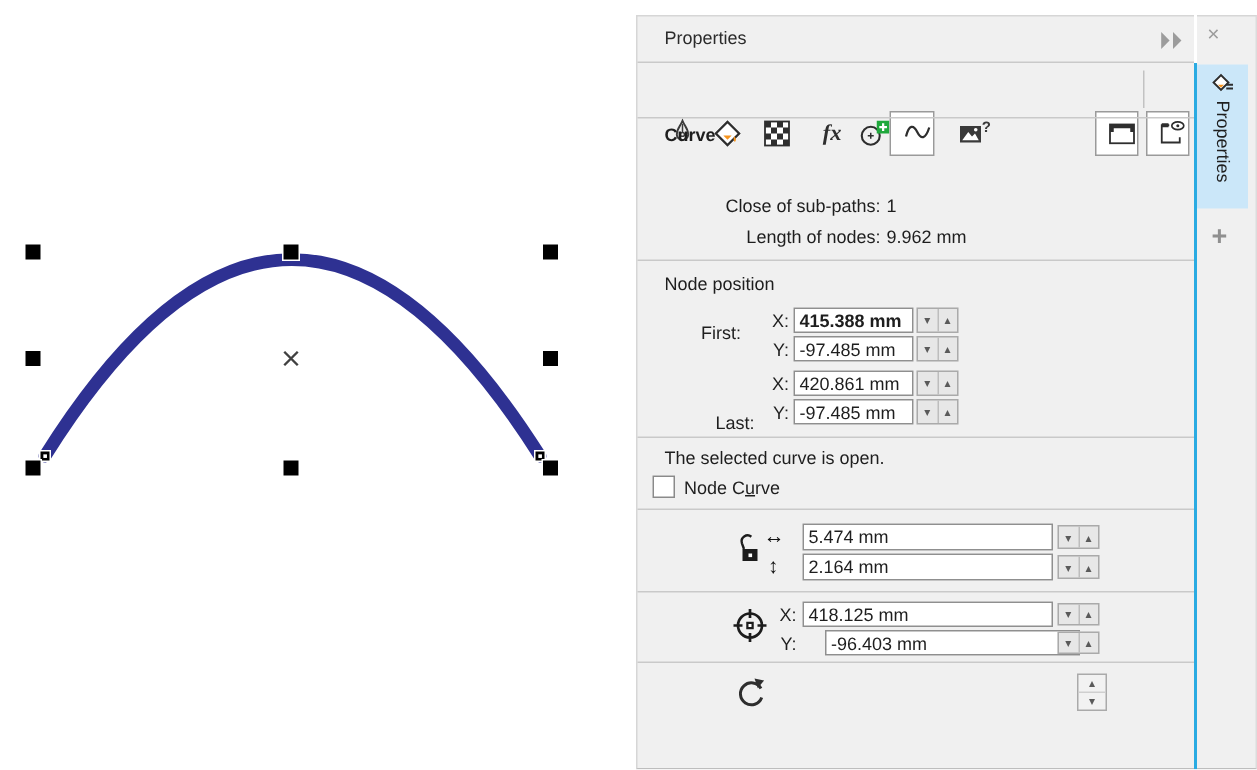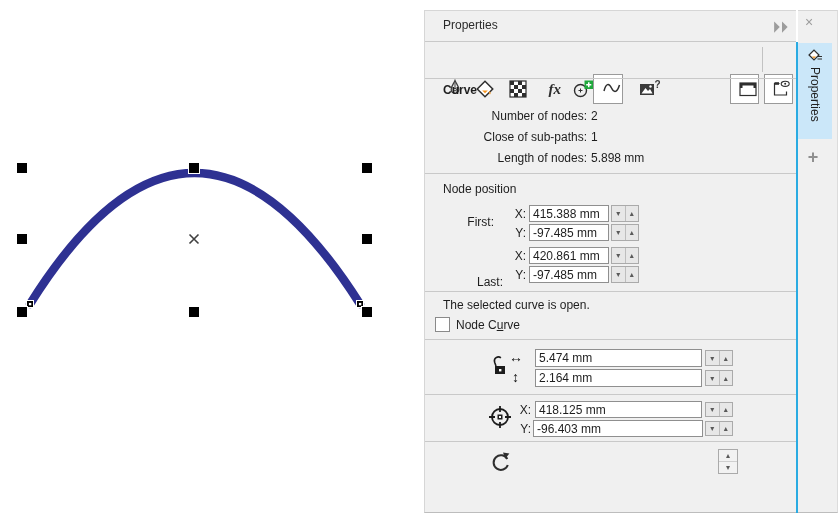--- a/index.html
+++ b/index.html
@@ -161,39 +161,35 @@
       <svg width="20" height="20" viewBox="0 0 20 20">
         <path d="M7.5 4.5 H2.5 V16 H14.5 V12.5" fill="none" stroke="#2e2e2e" stroke-width="1.2"></path>
         <path d="M2.5 4.5 H7" stroke="#2e2e2e" stroke-width="2.6"></path>
         <ellipse cx="13.2" cy="4.8" rx="4" ry="2.6" fill="none" stroke="#2e2e2e" stroke-width="1.1"></ellipse>
         <circle cx="13.2" cy="4.8" r="1" fill="#2e2e2e"></circle>
       </svg>
     </div>
     <div class="divider" style="top:67px"></div>
 
     <span class="sec-label bold" style="left:18px;top:72px">Curve</span>
-    <div class="inforow" style="top:98px">
-      <span class="ilabel">Number of nodes:</span>
-      <span class="ivalue">2</span>
-    </div>
     <div class="inforow" style="top:119px">
       <span class="ilabel">Close of sub-paths:</span>
       <span class="ivalue">1</span>
     </div>
     <div class="inforow" style="top:140px">
       <span class="ilabel">Length of nodes:</span>
-      <span class="ivalue">5.898 mm</span>
+      <span class="ivalue">9.962 mm</span>
     </div>
     <div class="divider" style="top:162px"></div>
 
     <span class="sec-label" style="left:18px;top:171px">Node position</span>
 
     <span class="rlabel" style="left:35px;top:204px;width:34px">First:</span>
     <span class="rlabel" style="left:79px;top:196px;width:22px">X:</span>
-    <input class="num-input" style="left: 104px; top: 194px; width: 80px;" value="415.388 mm">
+    <input class="num-input" style="left: 104px; top: 194px; width: 80px; font-weight: bold;" value="415.388 mm">
     <div class="spin-h" style="left:186px;top:194px">
       <span>▾</span>
         <span>▴</span>
     </div>
     <span class="rlabel" style="left:79px;top:215px;width:22px">Y:</span>
     <input class="num-input" style="left: 104px; top: 213px; width: 80px;" value="-97.485 mm">
     <div class="spin-h" style="left:186px;top:213px">
       <span>▾</span>
         <span>▴</span>
     </div>
@@ -243,21 +239,21 @@
       <rect x="11.5" y="11.5" width="5" height="5" fill="#1c1c1c"></rect>
       <rect x="13" y="13" width="2" height="2" fill="#fff"></rect>
     </svg>
     <span class="rlabel" style="left:88px;top:392px;width:18px">X:</span>
     <input class="num-input" style="left: 110px; top: 390px; width: 167px;" value="418.125 mm">
     <div class="spin-h" style="left:280px;top:391px;height:15px">
       <span>▾</span>
         <span>▴</span>
     </div>
     <span class="rlabel" style="left:88px;top:411px;width:18px">Y:</span>
-    <input class="num-input" style="left: 108px; top: 409px; width: 170px;" value="-96.403 mm">
+    <input class="num-input" style="left: 125px; top: 409px; width: 170px;" value="-96.403 mm">
     <div class="spin-h" style="left:280px;top:410px;height:15px">
       <span>▾</span>
         <span>▴</span>
     </div>
     <div class="divider" style="top:430px"></div>
 
     <svg style="left:64px;top:440px" width="22" height="22" viewBox="0 0 22 22">
       <path d="M18.3 8 A7.3 7.3 0 1 0 18.8 14" fill="none" stroke="#2e2e2e" stroke-width="2"></path>
       <polygon points="14.0,1.4 20.4,2.6 16.2,7.8" fill="#2e2e2e"></polygon>
     </svg>

